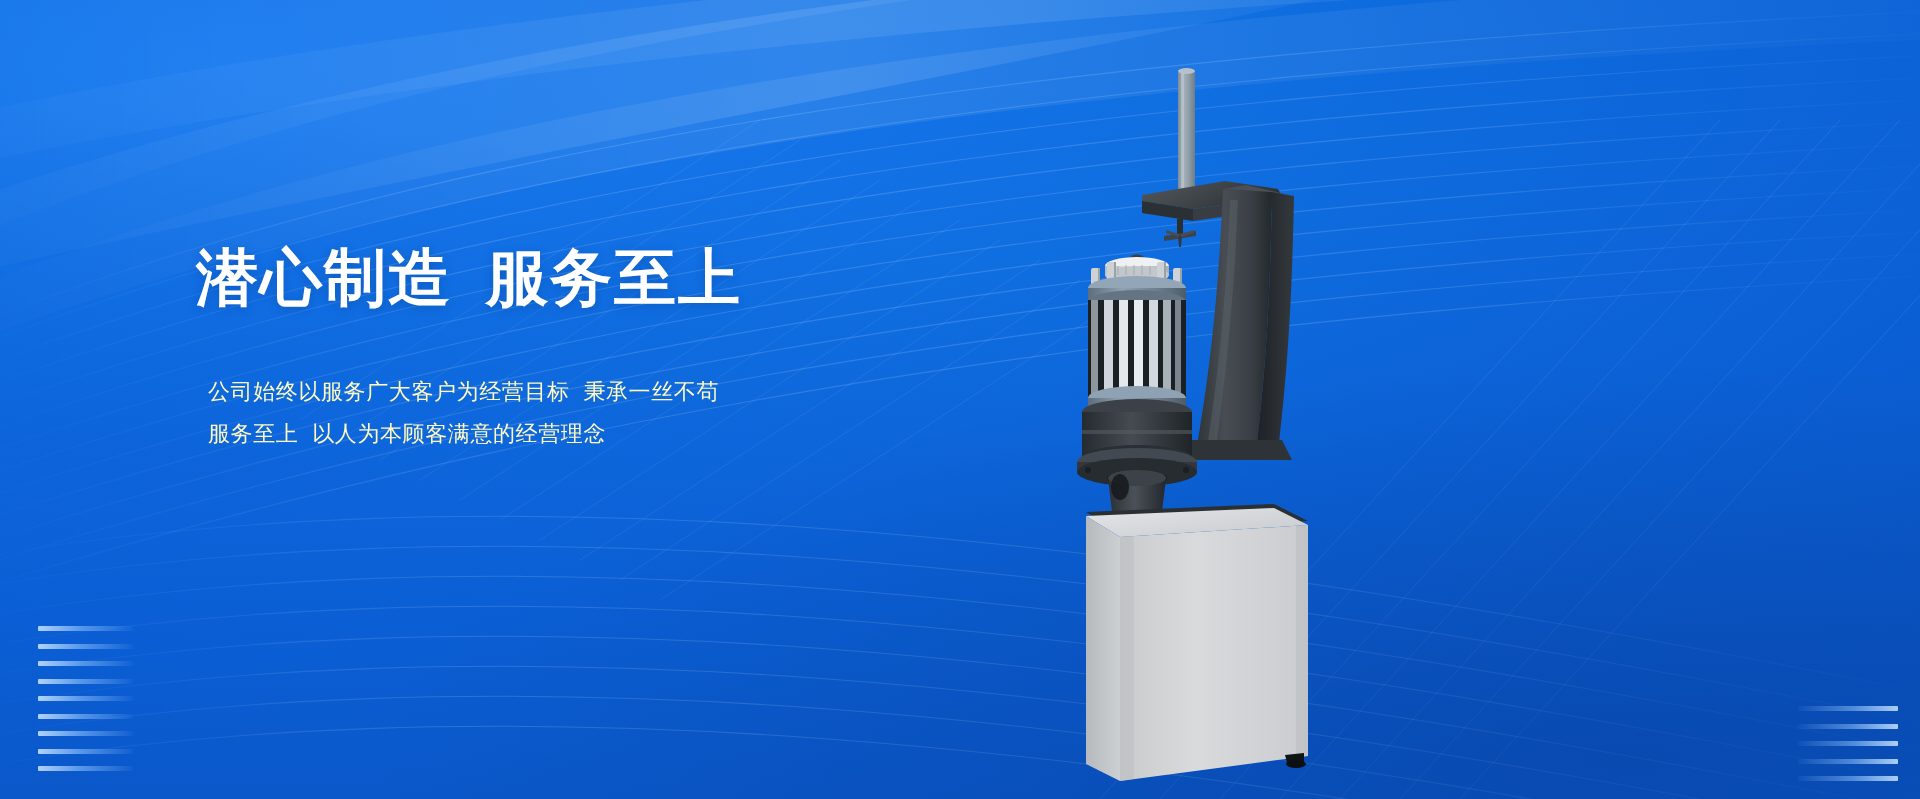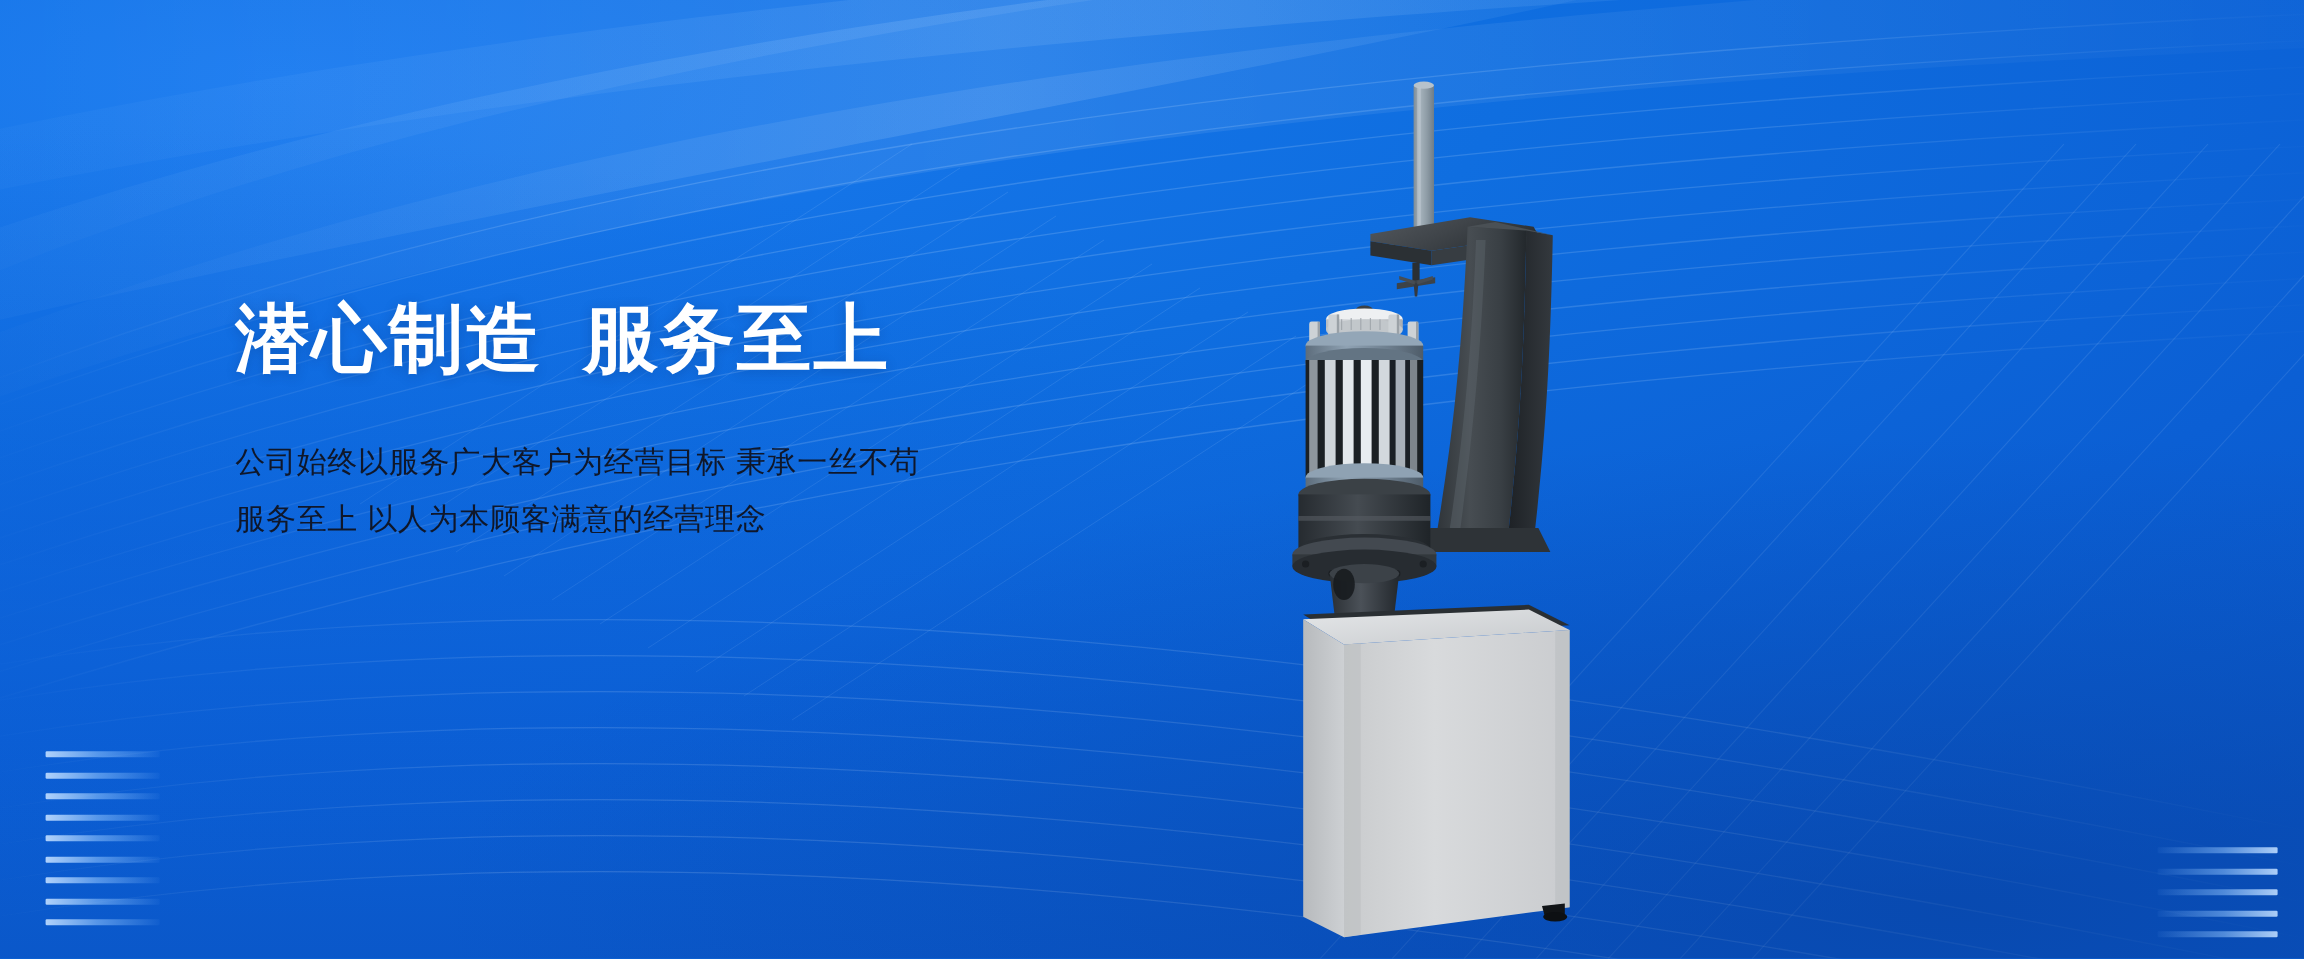--- a/index.html
+++ b/index.html
@@ -10,20 +10,21 @@
   body {
     font-family: "Liberation Sans", "DejaVu Sans", sans-serif;
   }
 
   .banner {
     position: relative;
     width: 1920px;
     height: 799px;
     overflow: hidden;
     background: #0f6ee0;
+    font-family: Liberation Mono, monospace;
   }
 
   
   .bg-base {
     position: absolute;
     inset: 0;
     background:
       radial-gradient(140% 100% at 12% 8%, #1a7bf0 0%, #0f6ee0 38%, #0b5fd4 70%, #0a55c6 100%);
   }
   .bg-vign {
@@ -91,24 +92,24 @@
     color: #ffffff;
     font-size: 62px;
     line-height: 1.08;
     font-weight: 700;
     letter-spacing: 2px;
     white-space: nowrap;
     text-shadow: 0 2px 10px rgba(2,40,100,0.25);
   }
   .headline .gap { display:inline-block; width: 34px; }
   .subcopy {
-    margin: 0;
+    margin: 12px;
     padding-top: 44px;
-    color: #0f172a;
-    font-size: 25px;
+    color: #fef9c3;
+    font-size: 22px;
     line-height: 1.92;
     font-weight: 400;
     letter-spacing: 0.6px;
     white-space: nowrap;
   }
   .subcopy span { display: block; }
 
   
   .product {
     position: absolute;

